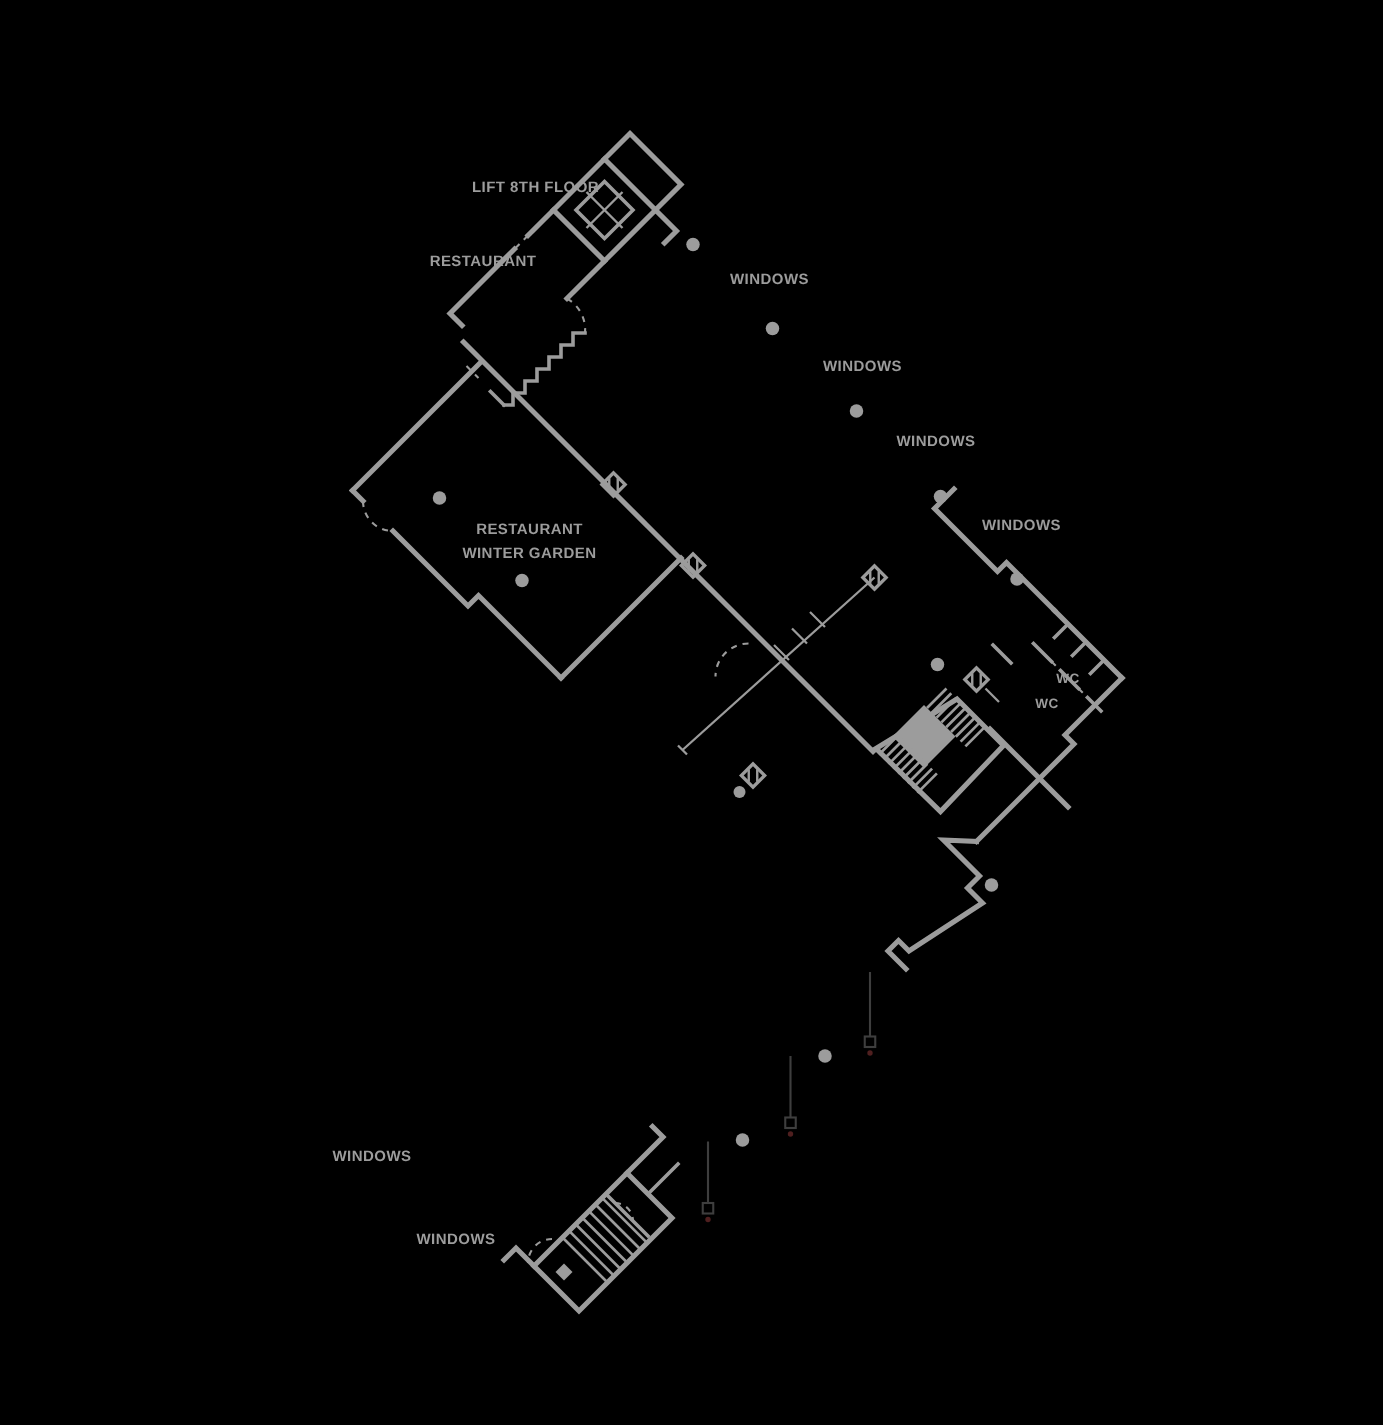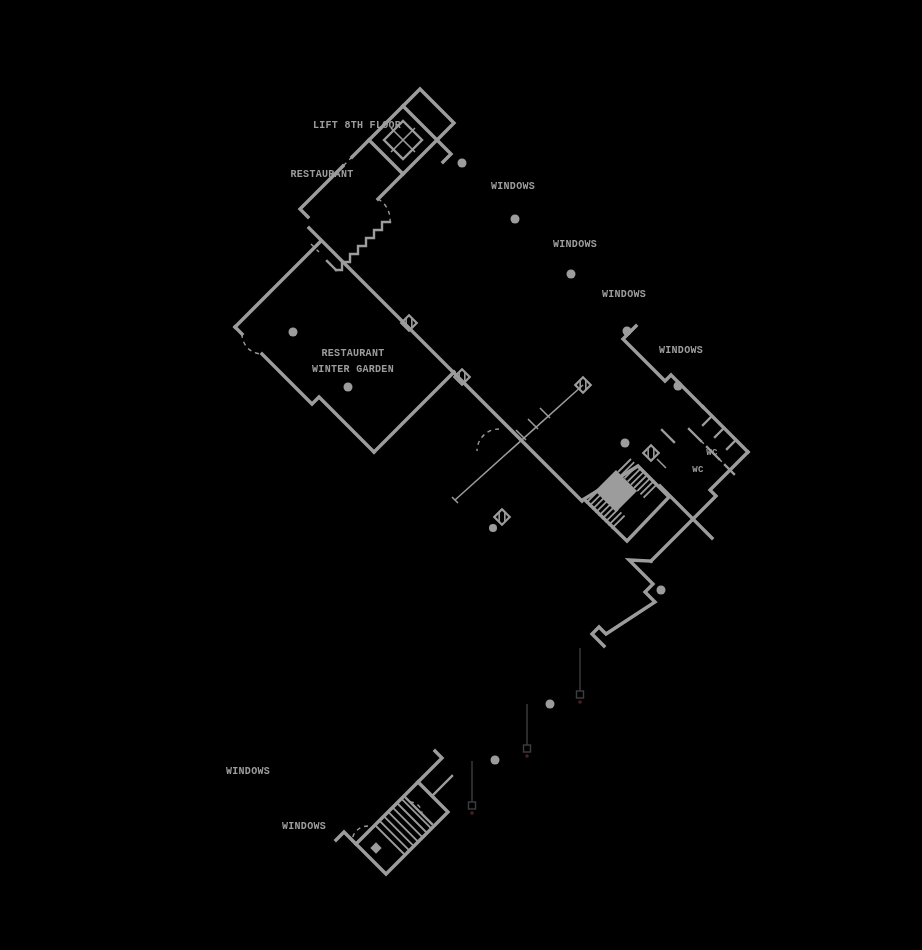--- a/index.html
+++ b/index.html
@@ -1,17 +1,17 @@
 <!DOCTYPE html>
 <html style="--bg: #000000; --line: #9c9c9c; --marker: #3e3e3e; --accent: #4f1f1f;"><head>
 <meta charset="utf-8">
 <style>
   html,body{margin:0;padding:0;background:#000;}
   .stage{position:relative;width:922px;height:950px;background:var(--bg,#000);overflow:hidden;
-         font-family:Liberation Mono, monospace;}
+         font-family:Liberation Sans, sans-serif;}
   svg{display:block}
   .wall{stroke:var(--line,#9c9c9c);stroke-width:3.4;fill:none;stroke-linecap:square;stroke-linejoin:miter;}
   .wall2{stroke:var(--line,#9c9c9c);stroke-width:2.4;fill:none;stroke-linecap:square;}
   .thin{stroke:var(--line,#9c9c9c);stroke-width:1.5;fill:none;}
   .dash{stroke:var(--line,#9c9c9c);stroke-width:1.4;fill:none;stroke-dasharray:4 4;}
   .tread{stroke:var(--line,#9c9c9c);stroke-width:1.8;fill:none;}
   .dot{fill:var(--line,#9c9c9c);}
   .cab{fill:var(--line,#9c9c9c);stroke:none;}
   .colrect{fill:none;stroke:var(--line,#9c9c9c);stroke-width:2.2;}
   .colhatch{stroke:var(--line,#9c9c9c);stroke-width:1.6;fill:none;}

